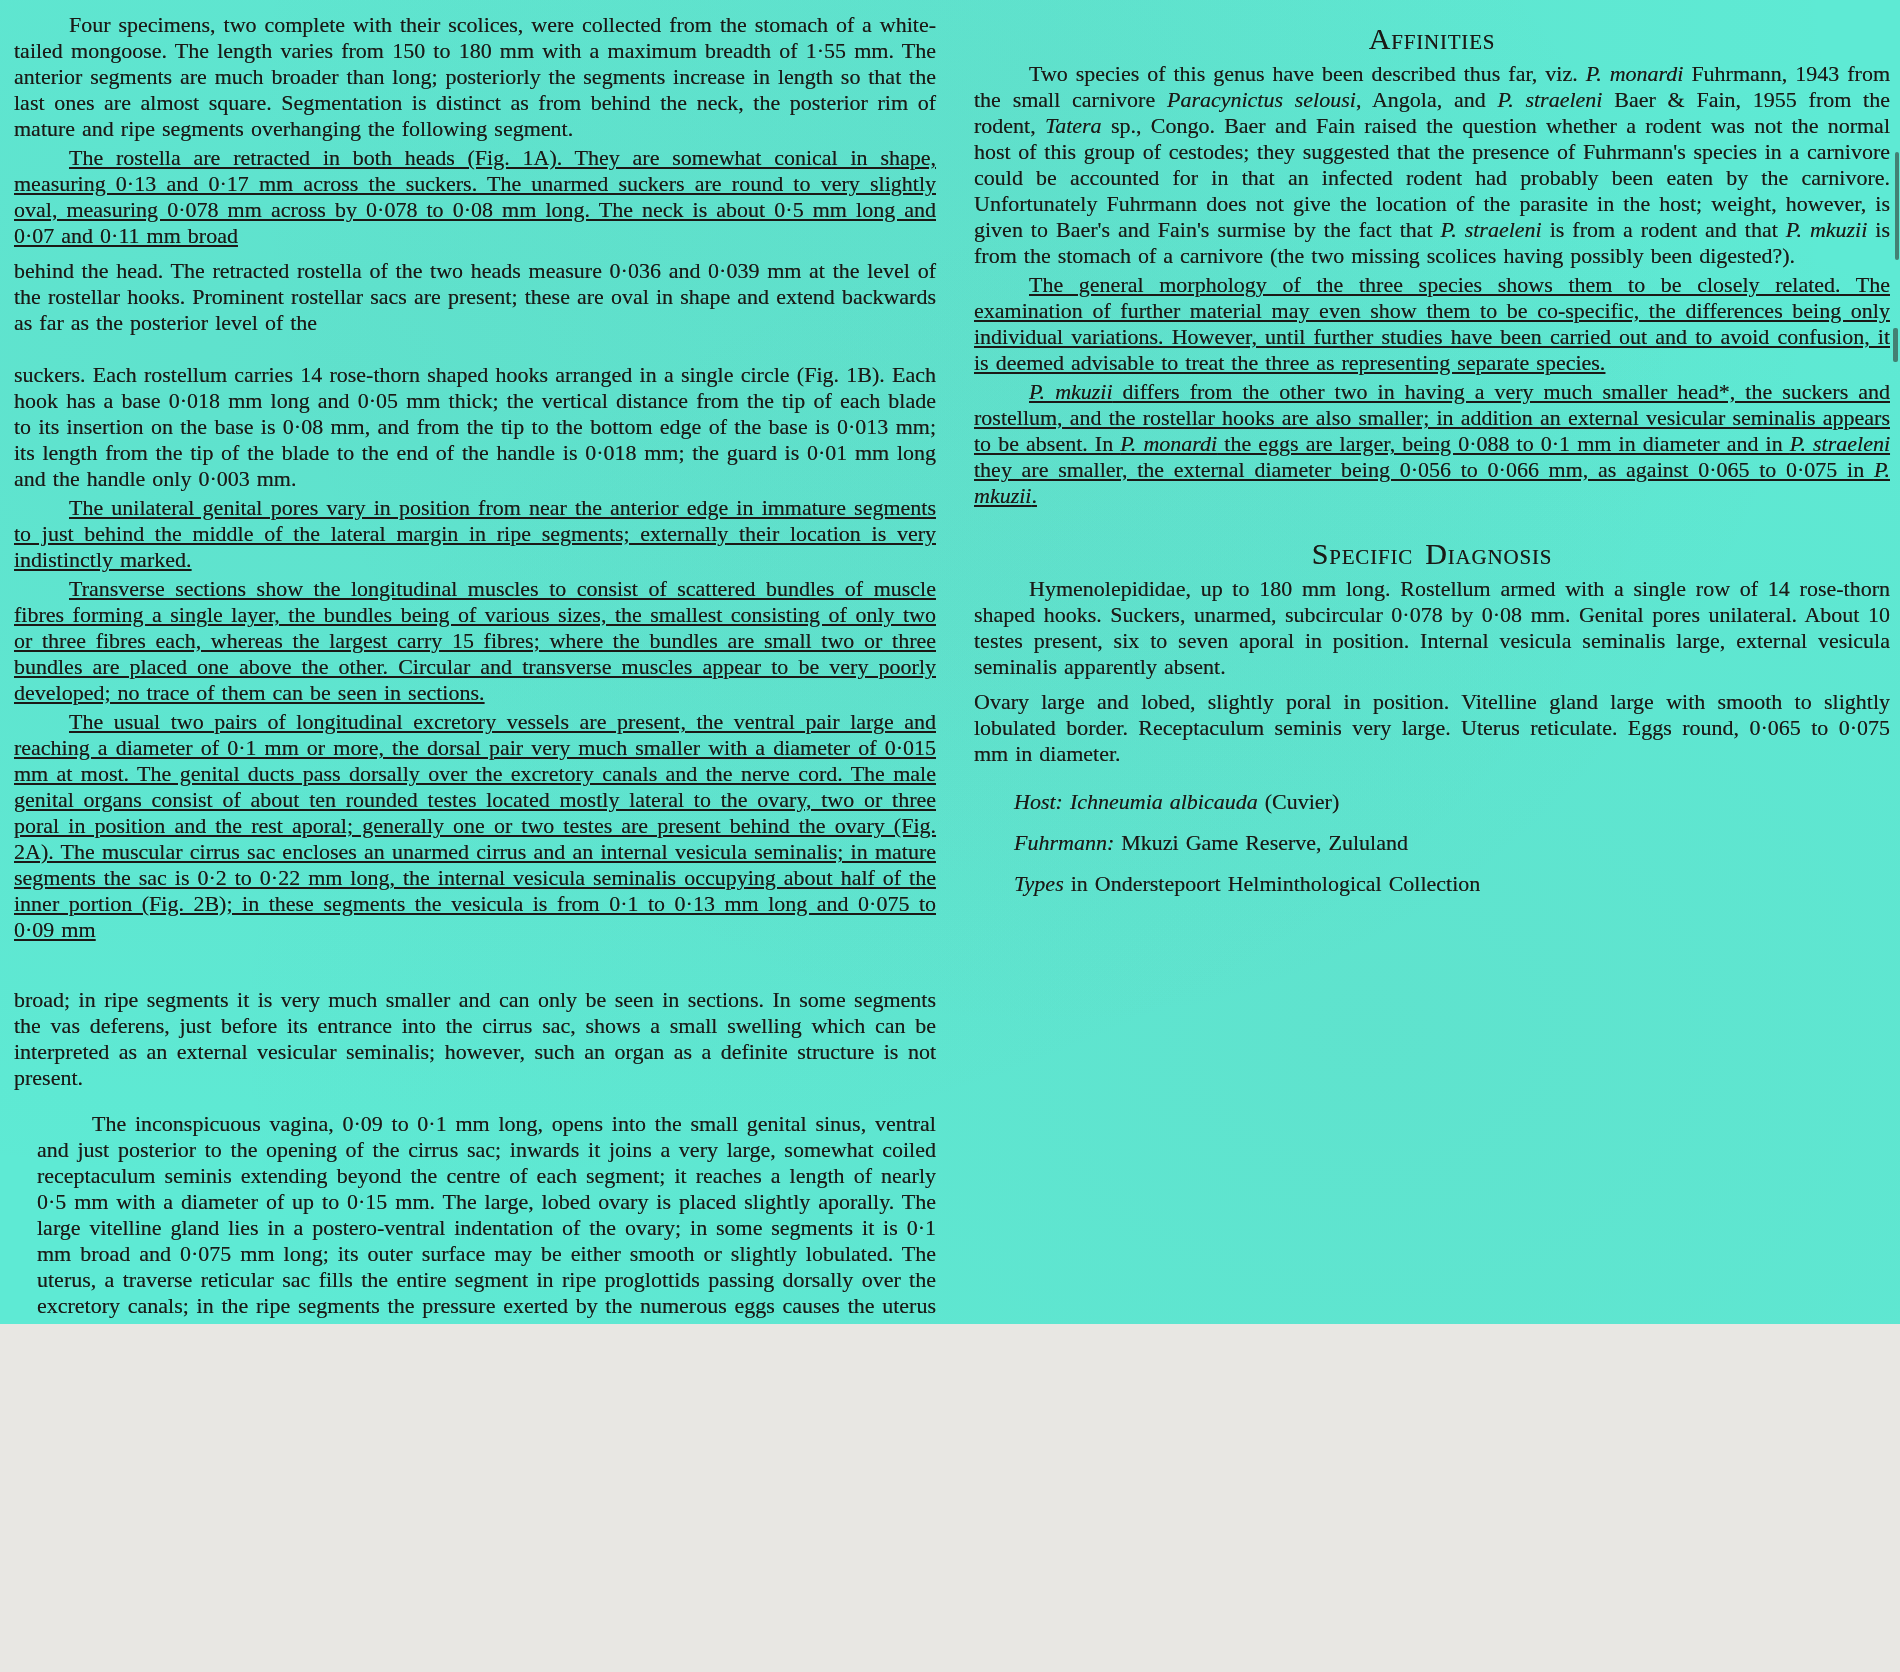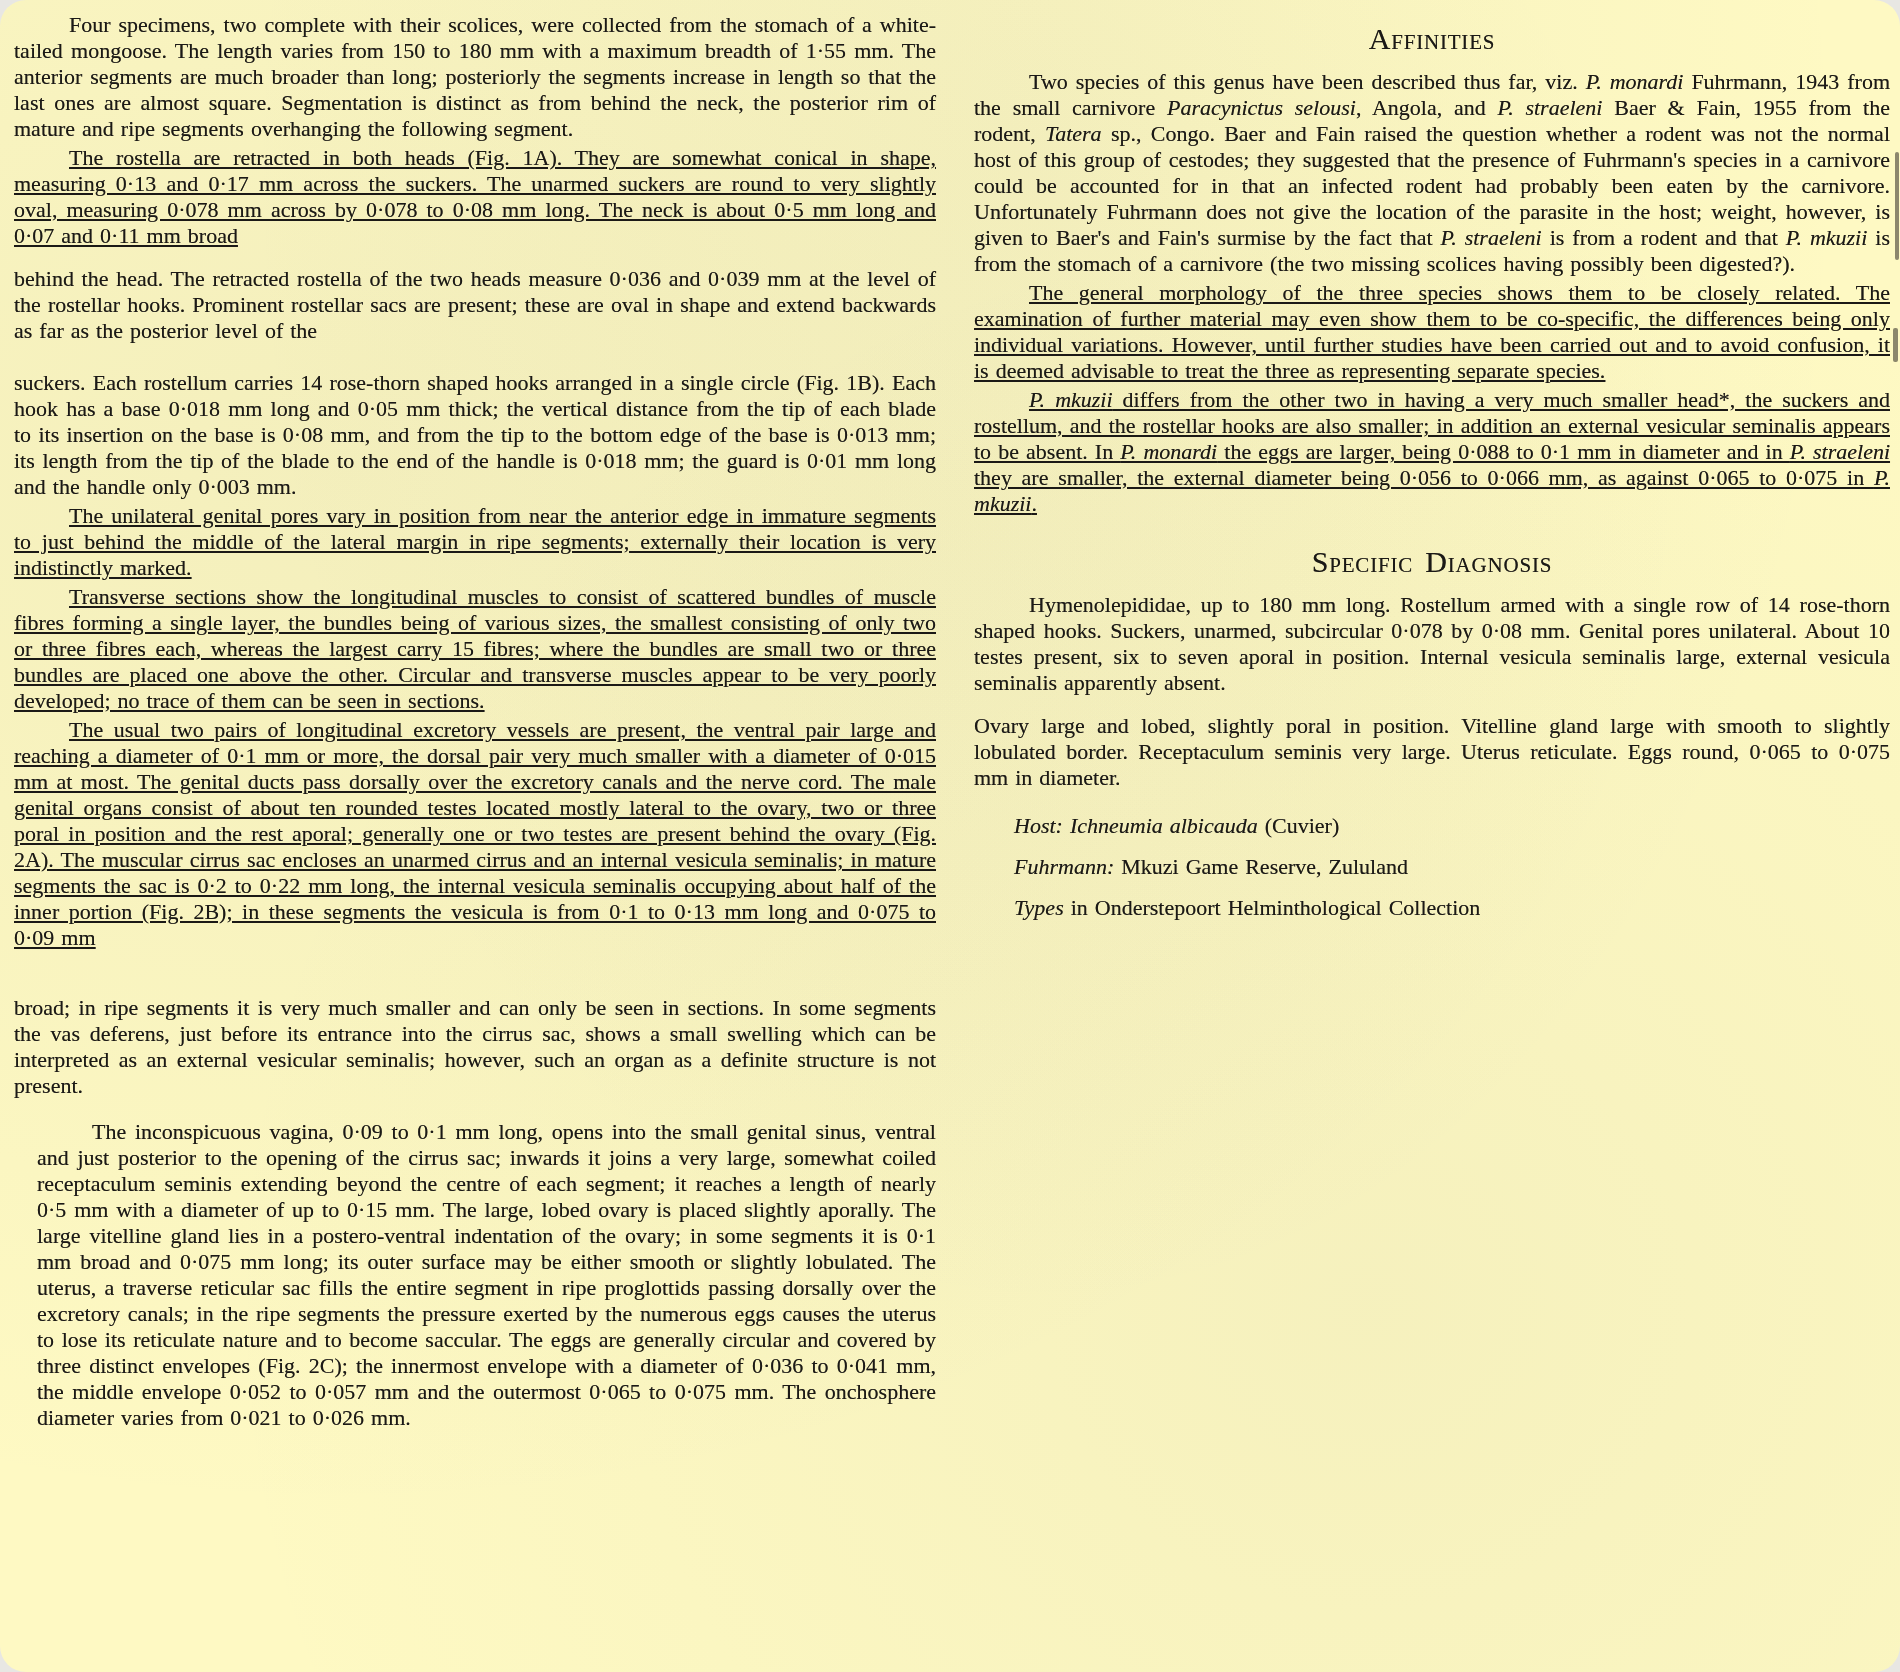--- a/index.html
+++ b/index.html
@@ -4,26 +4,25 @@
 <title>Scanned paper page</title>
 <style>
   html, body {
     margin: 0;
     padding: 0;
     background: #e8e7e3;
   }
   .page {
     position: relative;
     width: 1900px;
-    height: 1672px;
-    background: #fef9c3;
+    height: 1324px;
+    background: #5eead4;
     overflow: hidden;
     font-family: "Liberation Serif", "DejaVu Serif", serif;
     color: #1b1916;
-    border-radius: 26px;
   }
   .page::before {
     content: "";
     position: absolute;
     inset: 0;
     background:
       radial-gradient(ellipse at 18% 28%, rgba(110,108,100,0.07), transparent 62%),
       radial-gradient(ellipse at 72% 78%, rgba(110,108,100,0.06), transparent 60%),
       radial-gradient(ellipse at 55% 10%, rgba(110,108,100,0.05), transparent 55%);
     pointer-events: none;
@@ -37,21 +36,21 @@
   .para {
     margin: 0;
     font-size: 22px;
     line-height: 26px;
     text-align: justify;
     word-spacing: 1.5px;
     text-shadow: 0 0 0.5px rgba(20,18,14,0.55);
   }
   .ind { text-indent: 55px; }
   .gap-p    { margin-top: 3px; text-decoration: underline; }  
-  .gap-frag { margin-top: 17px; }  
+  .gap-frag { margin-top: 9px; }  
   .gap-md   { margin-top: 20px; margin-left: 23px; }
   .gap-lg   { margin-top: 26px; }  
   .gap-xl   { margin-top: 44px; }  
   .heading {
     margin: 0;
     font-size: 30px;
     line-height: 26px;
     font-weight: normal;
     font-variant: small-caps;
     letter-spacing: 0.8px;

